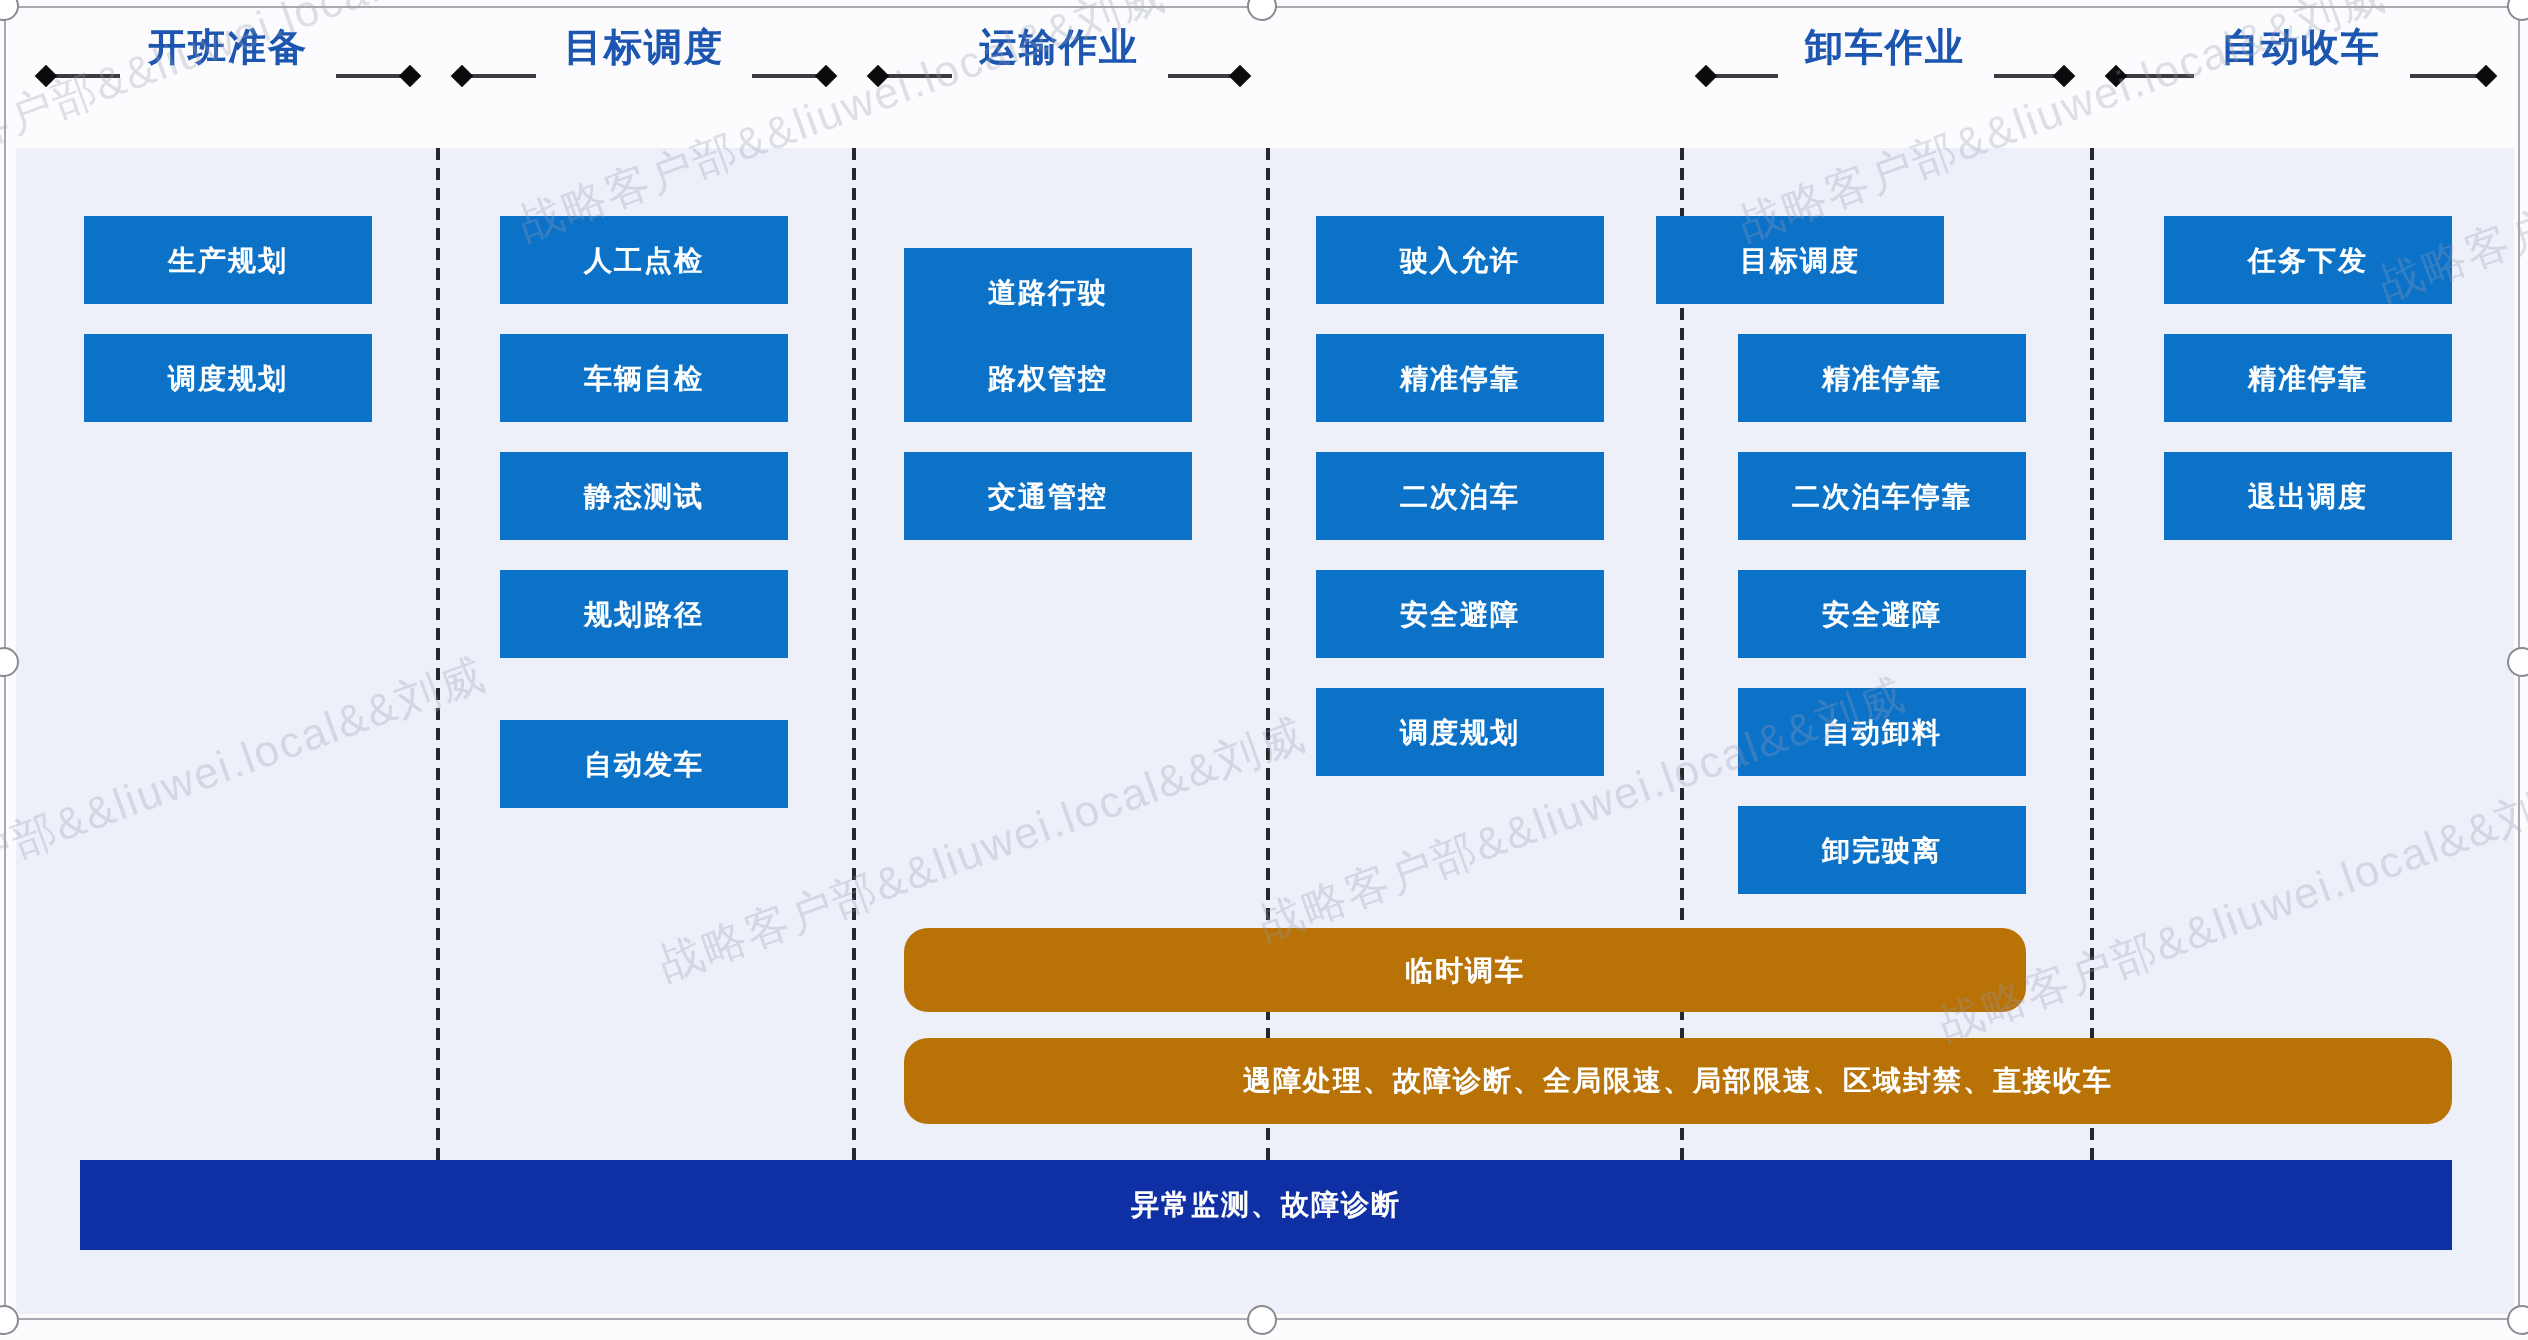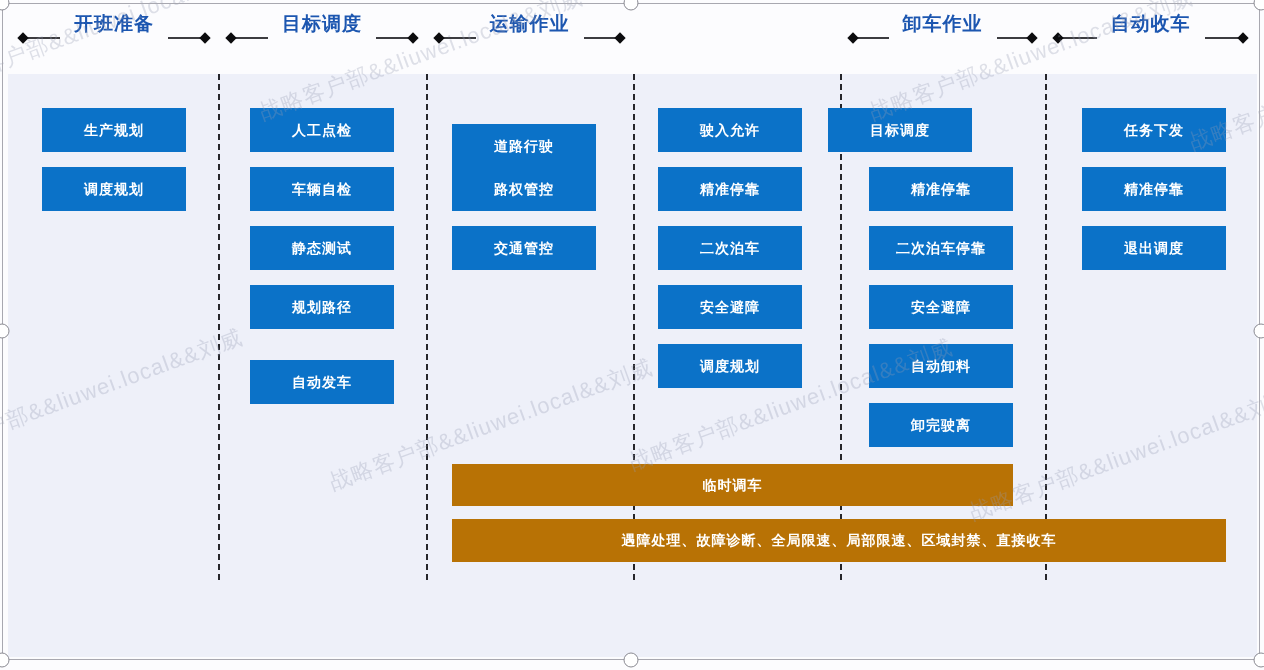--- a/index.html
+++ b/index.html
@@ -42,21 +42,21 @@
   .task{
     position:absolute;width:144px;height:44px;background:#0b72c8;
     color:#fff;font-size:14px;font-weight:bold;text-align:center;
     line-height:44px;letter-spacing:1px;z-index:3;white-space:nowrap;
   }
   
   .cross-bar{
     position:absolute;color:#fff;font-size:14px;font-weight:bold;
     text-align:center;letter-spacing:1px;z-index:3;white-space:nowrap;
   }
-  .cross-bar.orange{background:#b87205;}
+  .cross-bar.orange{background:#b87205;border-radius:12px;}
   .cross-bar.darkblue{background:#0f30a4;}
   
   .wm{
     position:absolute;font-size:22px;color:rgba(150,156,178,0.30);
     transform:rotate(-20deg);white-space:nowrap;pointer-events:none;z-index:50;
     letter-spacing:1px;
   }
   
   .canvas-border{
     position:absolute;left:2px;top:3px;width:1258px;height:657px;
@@ -132,20 +132,21 @@
   <div class="task" style="left:869px;top:285px">安全避障</div>
   <div class="task" style="left:869px;top:344px">自动卸料</div>
   <div class="task" style="left:869px;top:403px">卸完驶离</div>
 
   <div class="task" style="left:1082px;top:108px">任务下发</div>
   <div class="task" style="left:1082px;top:167px">精准停靠</div>
   <div class="task" style="left:1082px;top:226px">退出调度</div>
 
   <div class="cross-bar orange" style="left:452px;top:464px;width:561px;height:42px;line-height:42px">临时调车</div>
   <div class="cross-bar orange" style="left:452px;top:519px;width:774px;height:43px;line-height:43px">遇障处理、故障诊断、全局限速、局部限速、区域封禁、直接收车</div>
+  <div class="cross-bar darkblue" style="left:40px;top:580px;width:1186px;height:45px;line-height:45px">异常监测、故障诊断</div>
 
   <span class="wm" style="left:-70px;top:10px">战略客户部&amp;&amp;liuwei.local&amp;&amp;刘威</span>
   <span class="wm" style="left:250px;top:40px">战略客户部&amp;&amp;liuwei.local&amp;&amp;刘威</span>
   <span class="wm" style="left:860px;top:40px">战略客户部&amp;&amp;liuwei.local&amp;&amp;刘威</span>
   <span class="wm" style="left:1180px;top:70px">战略客户部&amp;&amp;liuwei.local&amp;&amp;刘威</span>
   <span class="wm" style="left:-90px;top:380px">战略客户部&amp;&amp;liuwei.local&amp;&amp;刘威</span>
   <span class="wm" style="left:320px;top:410px">战略客户部&amp;&amp;liuwei.local&amp;&amp;刘威</span>
   <span class="wm" style="left:620px;top:390px">战略客户部&amp;&amp;liuwei.local&amp;&amp;刘威</span>
   <span class="wm" style="left:960px;top:440px">战略客户部&amp;&amp;liuwei.local&amp;&amp;刘威</span>
 

